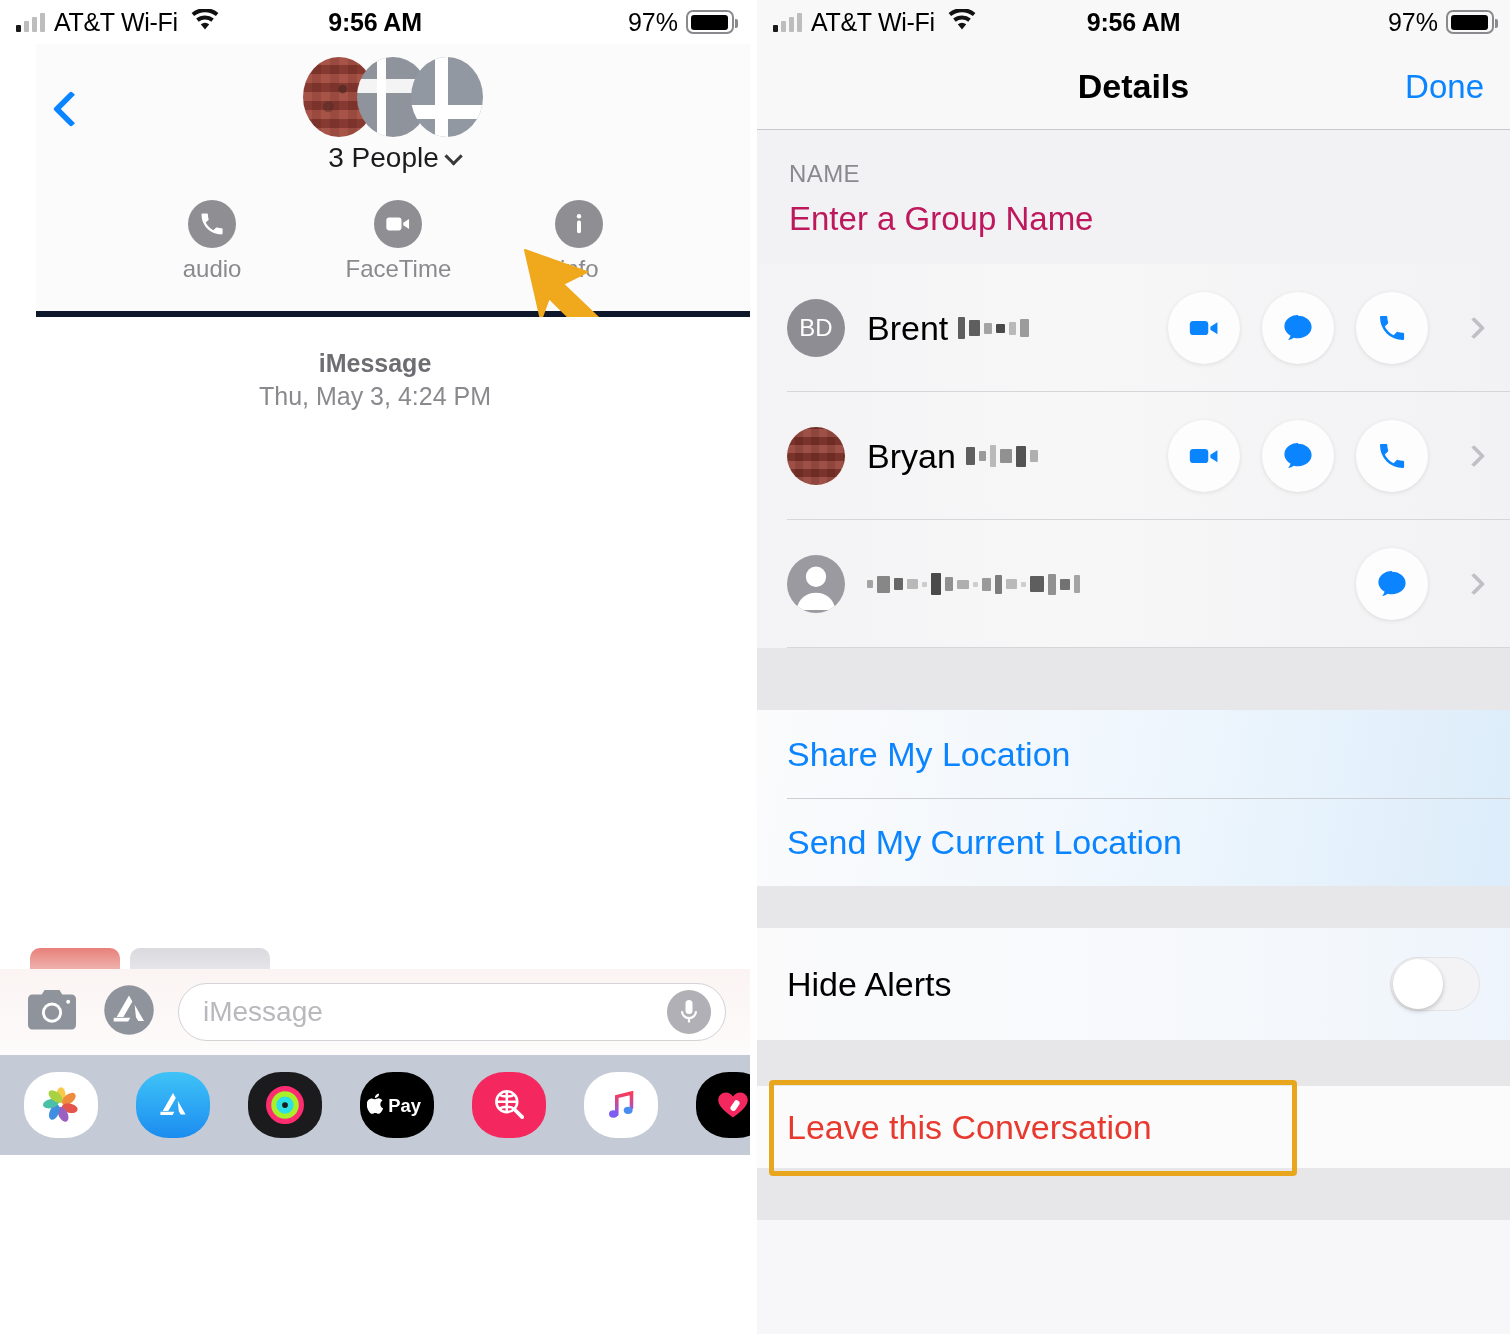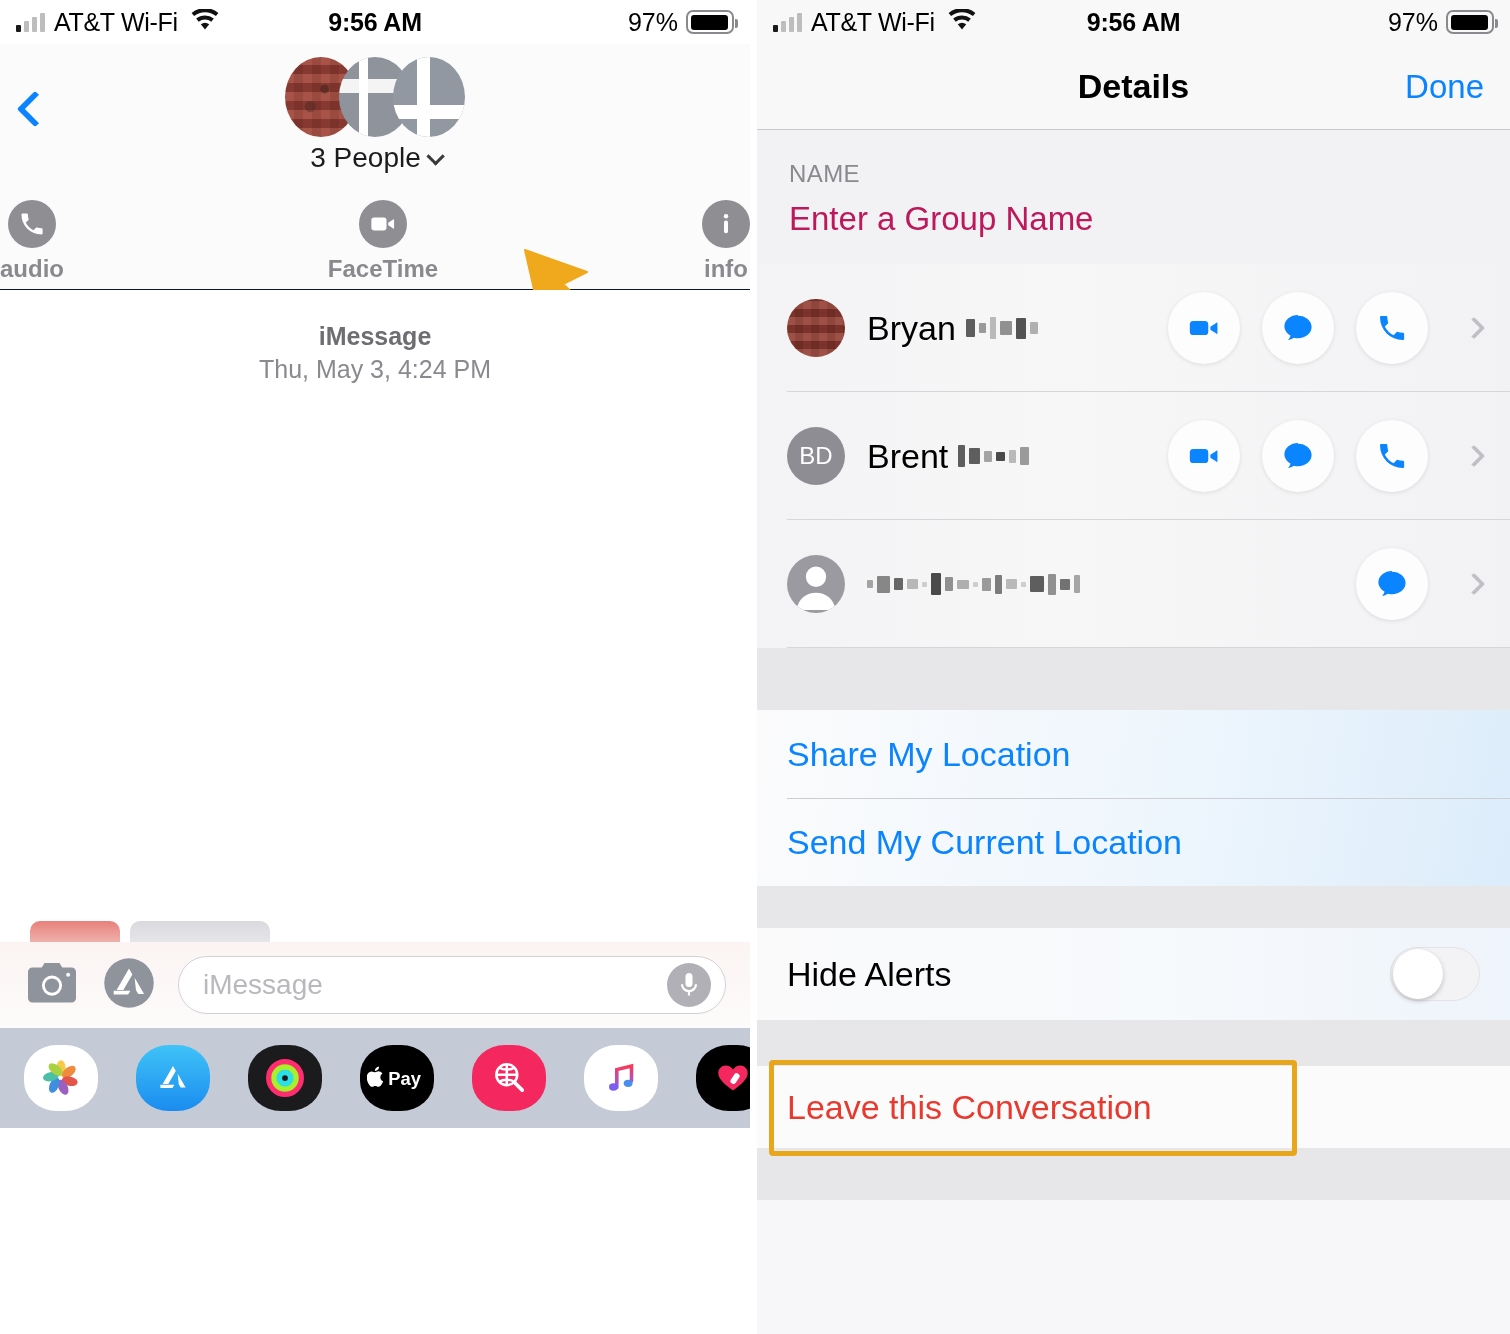--- a/index.html
+++ b/index.html
@@ -49,22 +49,22 @@
     border-radius: 7px; position: relative; padding: 2.5px;
   }
   .batt::after {
     content: ""; position: absolute; right: -6px; top: 7px;
     width: 3px; height: 9px; background: #8a8a8e; border-radius: 0 2px 2px 0;
   }
   .batt span { display: block; height: 100%; background: #000; border-radius: 3px; }
 
   
   .msg-header {
-    position: relative; padding-top: 8px; padding-bottom: 6px;
-    background: #fbfbfb; border-bottom: 1px solid #0f172a;
+    position: relative; padding-top: 8px; padding-bottom: 28px;
+    background: #fbfbfb; border-bottom: 6px solid #0f172a; margin-left: 36px;
   }
   .back-chevron {
     position: absolute; left: 22px; top: 52px;
     width: 26px; height: 26px;
     border-left: 6px solid #0a84ff; border-bottom: 6px solid #0a84ff;
     transform: rotate(45deg); border-radius: 3px;
   }
   .avatars {
     display: flex; justify-content: center; align-items: center;
     height: 86px; margin-top: 2px;
@@ -103,21 +103,21 @@
   }
   .people-row {
     display: flex; justify-content: center; align-items: center; gap: 6px;
     font-size: 28px; color: #1c1c1e; margin-top: 2px;
   }
   .caret-down {
     width: 13px; height: 13px; border-right: 3px solid #3a3a3c;
     border-bottom: 3px solid #3a3a3c; transform: rotate(45deg) translateY(-3px);
   }
   .actions {
-    display: flex; justify-content: space-between; gap: 60px; margin-top: 26px; font-weight: bold;
+    display: flex; justify-content: center; gap: 104px; margin-top: 26px;
   }
   .action { display: flex; flex-direction: column; align-items: center; gap: 7px; }
   .action-circle {
     width: 48px; height: 48px; border-radius: 50%;
     background: #8e8e93; display: flex; align-items: center; justify-content: center;
   }
   .action-label { font-size: 24px; color: #8a8a8e; }
 
   
   .arrow-annot { position: absolute; left: 515px; top: 240px; pointer-events: none; }
@@ -239,21 +239,21 @@
   }
   .loc-row {
     height: 88px; display: flex; align-items: center; padding-left: 30px;
     font-size: 34px; color: #0a84ff; position: relative;
   }
   .loc-row + .loc-row::before {
     content:""; position:absolute; left:30px; right:0; top:0; height:1px; background:#ccced2;
   }
   .spacer2 { height: 42px; background: #e7e7ea; }
   .alerts-row {
-    height: 92px; display: flex; align-items: center; padding: 8px 30px;
+    height: 112px; display: flex; align-items: center; padding: 8px 30px;
     background: linear-gradient(90deg,#fafafb 0%,#f6f9fc 60%,#eef4fb 100%);
     font-size: 34px; color: #000;
   }
   .toggle {
     margin-left: auto; width: 90px; height: 54px; border-radius: 27px;
     background: #f3f3f5; border: 1px solid #e3e3e6;
     display: flex; align-items: center; padding: 2px;
   }
   .toggle .knob {
     width: 50px; height: 50px; border-radius: 50%; background: #fff;
@@ -491,66 +491,66 @@
       <span class="det-title">Details</span>
       <span class="det-done">Done</span>
     </div>
 
     <div class="sect-head">NAME</div>
     <div class="group-name-row">Enter a Group Name</div>
 
     <div class="list">
 
       <div class="contact-row">
+        <div class="avatar-sm avatar-initials">
+          <span>BD</span>
+        </div>
+        <div class="c-name">
+          <span>Brent</span>
+          <span class="redact">
+            <i style="width:7px;height:22px"></i>
+              <i style="width:11px;height:16px;opacity:.75"></i>
+              <i style="width:8px;height:11px;opacity:.4"></i>
+              <i style="width:9px;height:9px;opacity:.85"></i>
+              <i style="width:7px;height:13px;opacity:.3"></i>
+              <i style="width:9px;height:18px;opacity:.45"></i>
+          </span>
+        </div>
+        <div class="c-actions">
+          <span class="cbtn">
+            <svg width="34" height="34" viewBox="0 0 24 24" fill="#0a84ff">
+                <rect x="2" y="7" width="13" height="10" rx="2.4"></rect>
+                <path d="M16.5 11.2l5-3.2v8.4l-5-3.2z"></path>
+              </svg>
+          </span>
+          <span class="cbtn">
+            <svg width="34" height="34" viewBox="0 0 24 24" fill="#0a84ff">
+                <path d="M12 3.4c5.3 0 9.6 3.5 9.6 7.9s-4.3 7.9-9.6 7.9c-1 0-2-.13-2.9-.37-1.2.9-2.7 1.5-4.1 1.7.9-1 1.5-2.1 1.7-3.2-2.6-1.45-4.3-3.9-4.3-6.6 0-4.4 4.3-7.9 9.6-7.9z"></path>
+              </svg>
+          </span>
+          <span class="cbtn">
+            <svg width="32" height="32" viewBox="0 0 24 24" fill="#0a84ff">
+                <path d="M6.6 10.8a15.1 15.1 0 0 0 6.6 6.6l2.2-2.2c.3-.3.7-.4 1-.2 1.2.4 2.4.6 3.7.6.6 0 1 .4 1 1V20c0 .6-.4 1-1 1A17 17 0 0 1 3 4c0-.6.4-1 1-1h3.5c.6 0 1 .4 1 1 0 1.3.2 2.5.6 3.7.1.4 0 .8-.3 1.1z"></path>
+              </svg>
+          </span>
+          <span class="chev-r"></span>
+        </div>
+      </div>
+
+      <div class="contact-row">
         <div class="avatar-sm avatar-pix"></div>
         <div class="c-name">
           <span>Bryan</span>
           <span class="redact">
             <i style="width:9px;height:18px"></i>
               <i style="width:7px;height:10px;opacity:.45"></i>
               <i style="width:6px;height:22px;opacity:.3"></i>
               <i style="width:12px;height:14px;opacity:.5"></i>
               <i style="width:10px;height:21px;opacity:.8"></i>
               <i style="width:8px;height:12px;opacity:.35"></i>
-          </span>
-        </div>
-        <div class="c-actions">
-          <span class="cbtn">
-            <svg width="34" height="34" viewBox="0 0 24 24" fill="#0a84ff">
-                <rect x="2" y="7" width="13" height="10" rx="2.4"></rect>
-                <path d="M16.5 11.2l5-3.2v8.4l-5-3.2z"></path>
-              </svg>
-          </span>
-          <span class="cbtn">
-            <svg width="34" height="34" viewBox="0 0 24 24" fill="#0a84ff">
-                <path d="M12 3.4c5.3 0 9.6 3.5 9.6 7.9s-4.3 7.9-9.6 7.9c-1 0-2-.13-2.9-.37-1.2.9-2.7 1.5-4.1 1.7.9-1 1.5-2.1 1.7-3.2-2.6-1.45-4.3-3.9-4.3-6.6 0-4.4 4.3-7.9 9.6-7.9z"></path>
-              </svg>
-          </span>
-          <span class="cbtn">
-            <svg width="32" height="32" viewBox="0 0 24 24" fill="#0a84ff">
-                <path d="M6.6 10.8a15.1 15.1 0 0 0 6.6 6.6l2.2-2.2c.3-.3.7-.4 1-.2 1.2.4 2.4.6 3.7.6.6 0 1 .4 1 1V20c0 .6-.4 1-1 1A17 17 0 0 1 3 4c0-.6.4-1 1-1h3.5c.6 0 1 .4 1 1 0 1.3.2 2.5.6 3.7.1.4 0 .8-.3 1.1z"></path>
-              </svg>
-          </span>
-          <span class="chev-r"></span>
-        </div>
-      </div>
-
-      <div class="contact-row">
-        <div class="avatar-sm avatar-initials">
-          <span>BD</span>
-        </div>
-        <div class="c-name">
-          <span>Brent</span>
-          <span class="redact">
-            <i style="width:7px;height:22px"></i>
-              <i style="width:11px;height:16px;opacity:.75"></i>
-              <i style="width:8px;height:11px;opacity:.4"></i>
-              <i style="width:9px;height:9px;opacity:.85"></i>
-              <i style="width:7px;height:13px;opacity:.3"></i>
-              <i style="width:9px;height:18px;opacity:.45"></i>
           </span>
         </div>
         <div class="c-actions">
           <span class="cbtn">
             <svg width="34" height="34" viewBox="0 0 24 24" fill="#0a84ff">
                 <rect x="2" y="7" width="13" height="10" rx="2.4"></rect>
                 <path d="M16.5 11.2l5-3.2v8.4l-5-3.2z"></path>
               </svg>
           </span>
           <span class="cbtn">

